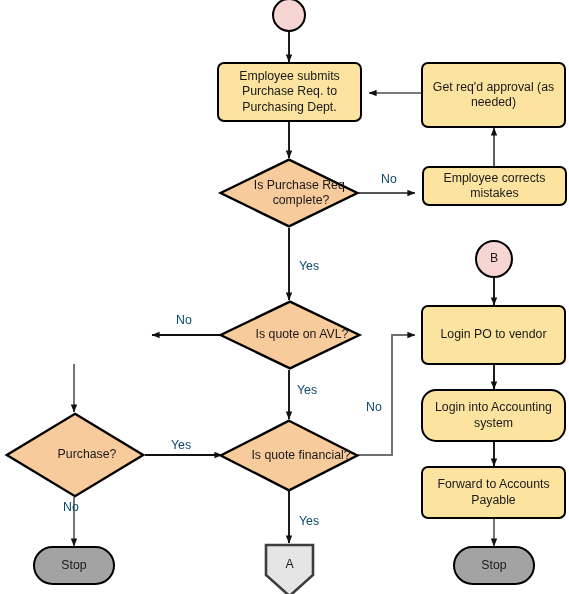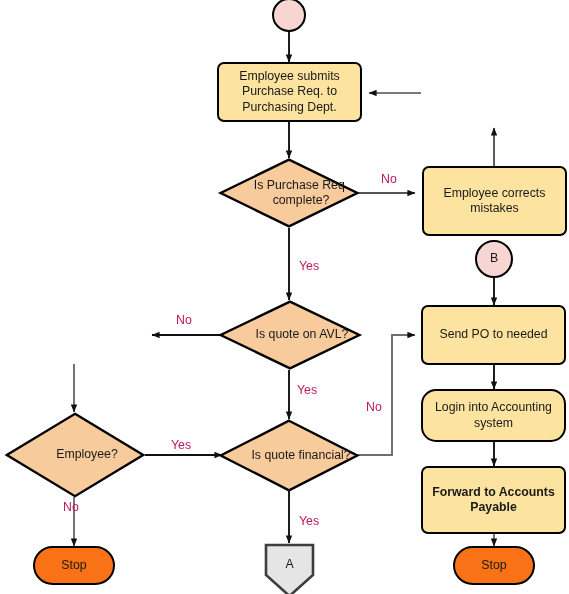--- a/index.html
+++ b/index.html
@@ -38,21 +38,21 @@
     line-height: 15.5px;
     z-index: 3;
   }
   .process {
     background: #fce3a0;
     border: 2.2px solid #000000;
     border-radius: 7px;
     padding: 2px 7px;
   }
   .terminator {
-    background: #f97316;
+    background: #a3a3a3;
     border: 2.2px solid #000000;
     border-radius: 999px;
   }
   .connector-circle {
     background: #f7d5d3;
     border: 2.2px solid #000000;
     border-radius: 50%;
   }
   .decision-wrap {
     position: absolute;
@@ -98,21 +98,21 @@
     height: 82%;
     display: flex;
     align-items: center;
     justify-content: center;
     font-size: 12.3px;
     color: #1a1a1a;
   }
   .edge-label {
     position: absolute;
     font-size: 12.3px;
-    color: #be185d;
+    color: #0c4a6e;
     z-index: 4;
     white-space: nowrap;
     background: transparent;
   }
 </style>
 </head>
 <body>
 
 <div id="canvas">
 
@@ -165,67 +165,70 @@
   </svg>
 
   <div class="node connector-circle" style="left:272px; top:-2px; width:34px; height:34px;">
     <span></span>
   </div>
 
   <div class="node process" style="left:217px; top:62px; width:145px; height:60px;">
     <span>Employee submits Purchase Req. to Purchasing Dept.</span>
   </div>
 
+  <div class="node process" style="left:421px; top:62px; width:145px; height:66px;">
+    <span>Get req'd approval (as needed)</span>
+  </div>
 
   <div class="decision-wrap" style="left:219px; top:158px; width:140px; height:70px;">
     <svg width="140" height="70" viewBox="0 0 140 70" xmlns="http://www.w3.org/2000/svg">
       <polygon points="70,1.6 138.4,35 70,68.4 1.6,35" fill="#f8cb9c" stroke="#000000" stroke-width="2.4"></polygon>
     </svg>
     <div class="decision-label">Is Purchase Req. complete?</div>
   </div>
 
-  <div class="node process" style="left:422px; top:166px; width:145px; height:70px;">
+  <div class="node process" style="left:422px; top:166px; width:145px; height:40px;">
     <span>Employee corrects mistakes</span>
   </div>
 
   <div class="node connector-circle" style="left:475px; top:240px; width:38px; height:38px;">
     <span>B</span>
   </div>
 
   <div class="decision-wrap" style="left:219px; top:300px; width:142px; height:70px;">
     <svg width="142" height="70" viewBox="0 0 142 70" xmlns="http://www.w3.org/2000/svg">
       <polygon points="71,1.6 140.4,35 71,68.4 1.6,35" fill="#f8cb9c" stroke="#000000" stroke-width="2.4"></polygon>
     </svg>
     <div class="decision-label">Is quote on AVL?</div>
   </div>
 
 
   <div class="node process" style="left:421px; top:305px; width:145px; height:60px;">
-    <span>Send PO to needed</span>
+    <span>Login PO to vendor</span>
   </div>
 
   <div class="decision-wrap" style="left:5px; top:412px; width:140px; height:86px;">
     <svg width="140" height="86" viewBox="0 0 140 86" xmlns="http://www.w3.org/2000/svg">
       <polygon points="70,1.8 138.2,43 70,84.2 1.8,43" fill="#f8cb9c" stroke="#000000" stroke-width="2.4"></polygon>
     </svg>
-    <div class="decision-label">Employee?</div>
+    <div class="decision-label">Purchase?</div>
   </div>
 
   <div class="decision-wrap" style="left:219px; top:419px; width:140px; height:73px;">
     <svg width="140" height="73" viewBox="0 0 140 73" xmlns="http://www.w3.org/2000/svg">
       <polygon points="70,1.7 138.3,36.5 70,71.3 1.7,36.5" fill="#f8cb9c" stroke="#000000" stroke-width="2.4"></polygon>
     </svg>
     <div class="decision-label">Is quote financial?</div>
   </div>
 
   <div class="node process" style="left:421px; top:389px; width:145px; height:53px;border-radius:15px;">
     <span>Login into Accounting system</span>
   </div>
 
-  <div class="node process" style="left:421px; top:466px; width:145px; height:68px;font-weight:bold;">
+  <div class="node process" style="left:421px; top:466px; width:145px; height:53px;">
     <span>Forward to Accounts Payable</span>
   </div>
 
   <div class="node terminator" style="left:33px; top:546px; width:82px; height:39px;">
     <span>Stop</span>
   </div>
 
   <div class="offpage-wrap" style="left:264px; top:543px; width:51px; height:51px;">
     <svg width="51" height="51" viewBox="0 0 51 51" xmlns="http://www.w3.org/2000/svg">
       <polygon points="2,2 49,2 49,32 25.5,53 2,32" fill="#e5e5e5" stroke="#3d3d3d" stroke-width="2.6"></polygon>

